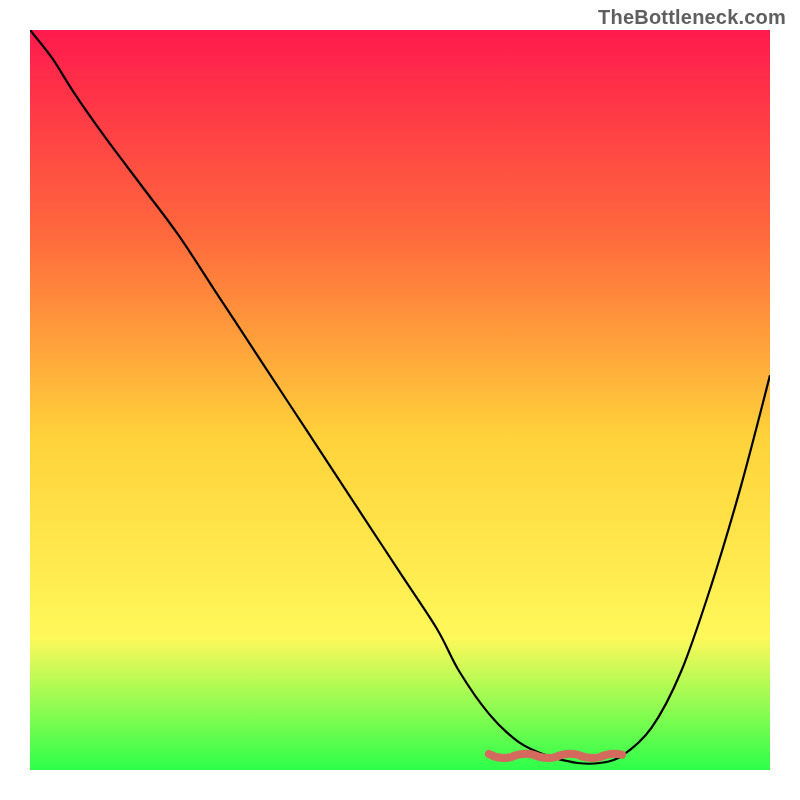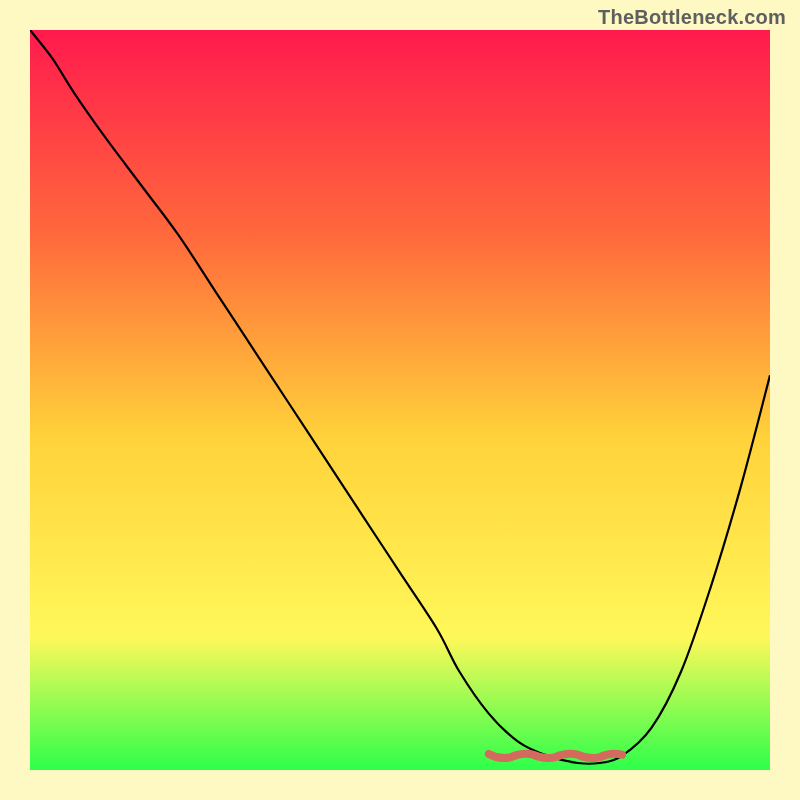--- a/index.html
+++ b/index.html
@@ -8,21 +8,21 @@
     width: 800px;
     height: 800px;
     background: #000;
     overflow: hidden;
     font-family: Arial, Helvetica, sans-serif;
   }
   .frame {
     position: relative;
     width: 800px;
     height: 800px;
-    background: #fef9c3;
+    background: #ffffff;
   }
   .watermark {
     position: absolute;
     top: 6px;
     right: 14px;
     color: #5f5f5f;
     font-size: 20px;
     font-weight: 600;
     letter-spacing: 0.2px;
     z-index: 10;

